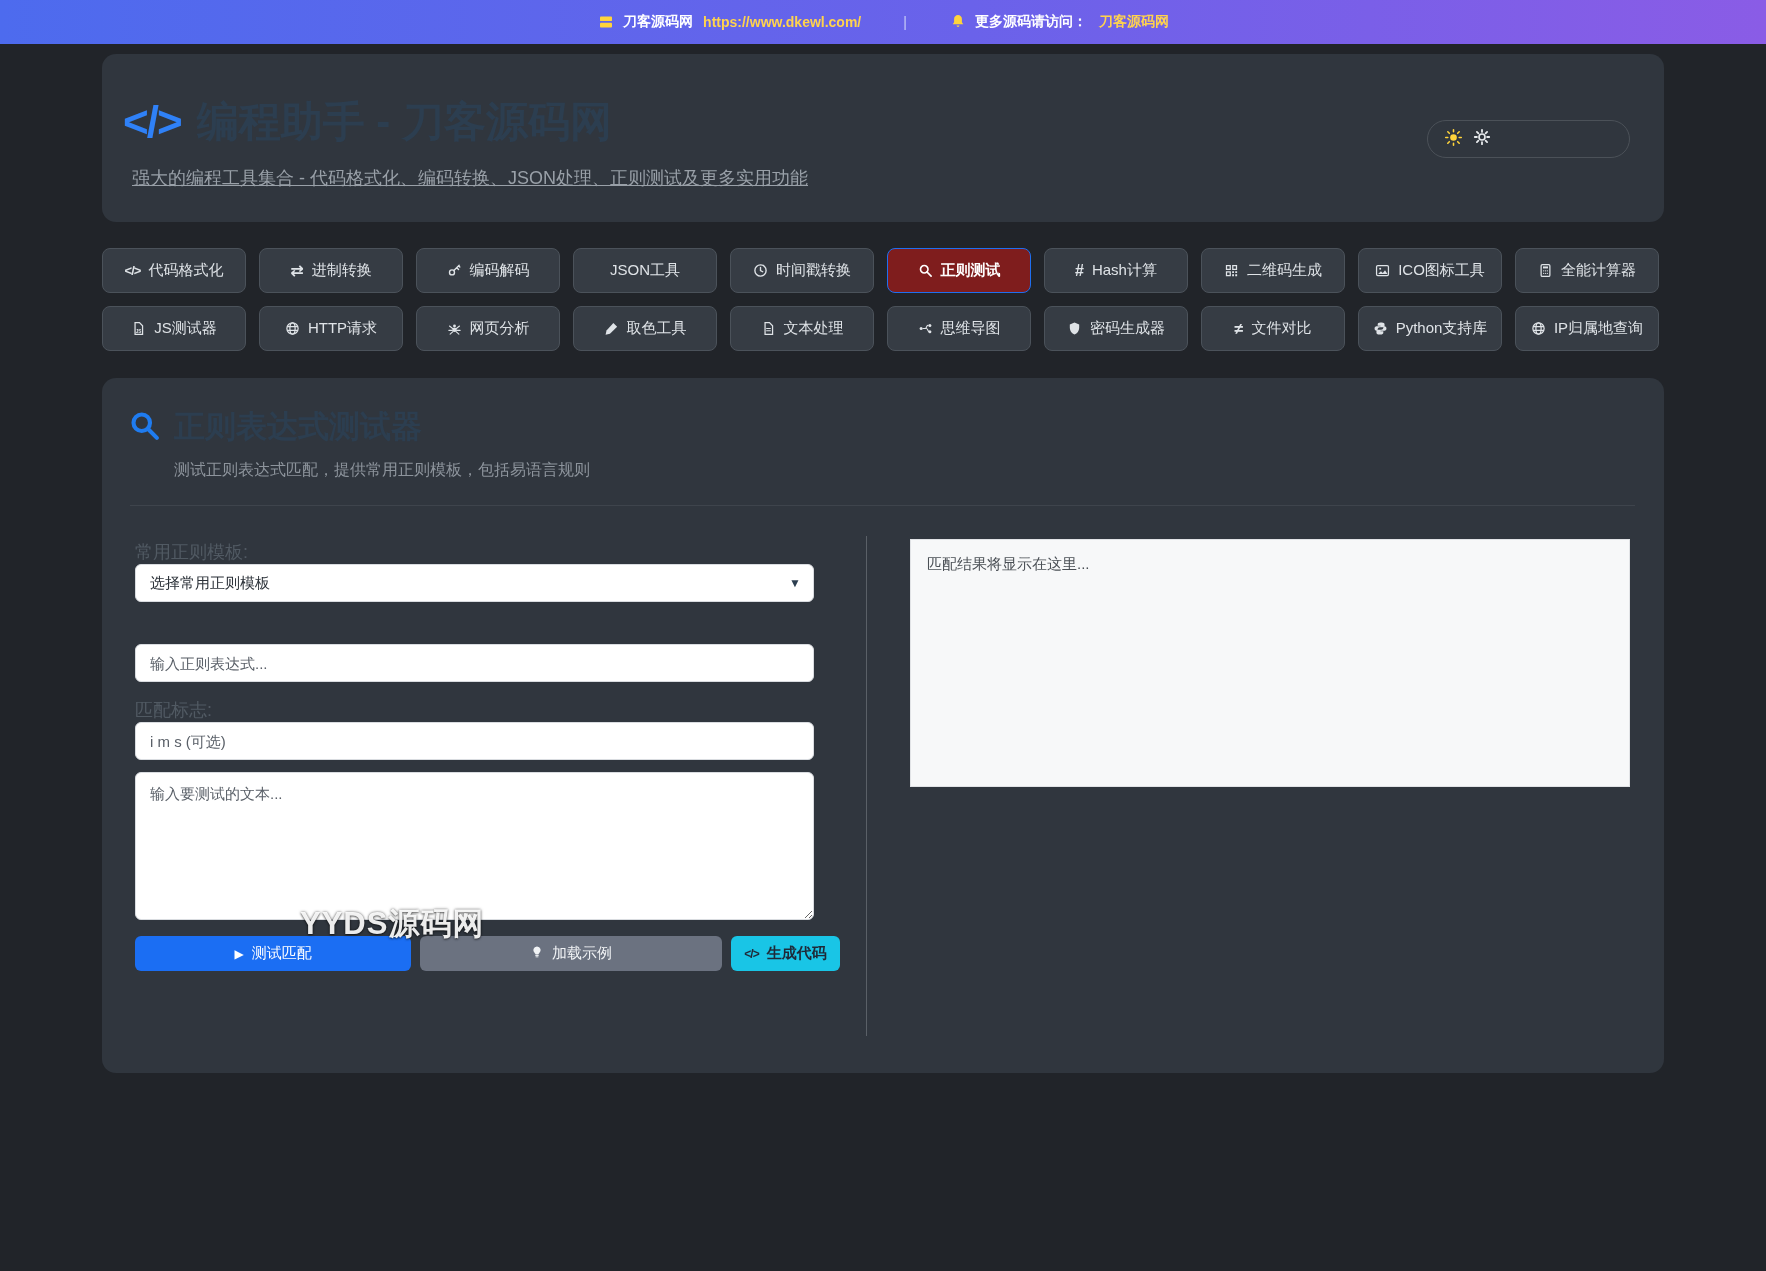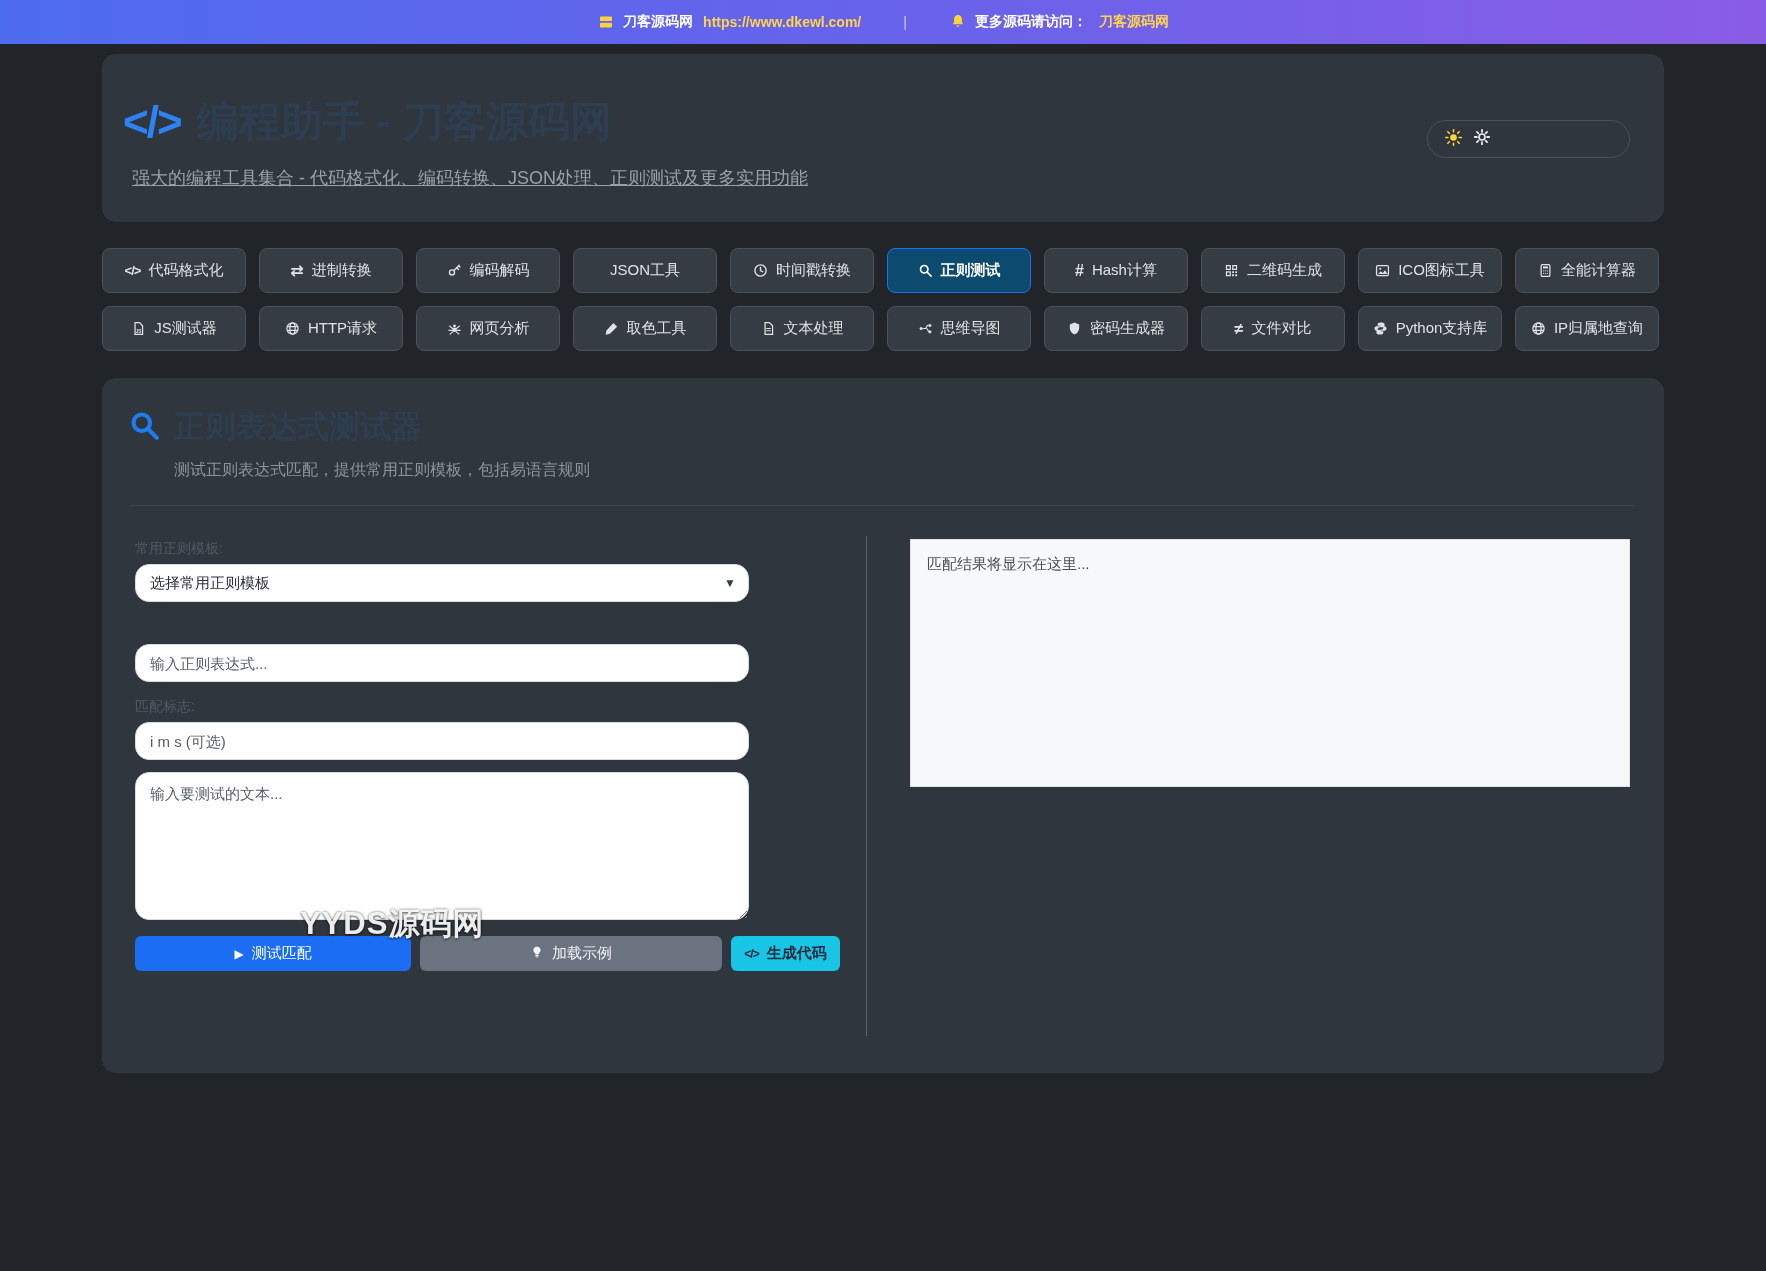--- a/index.html
+++ b/index.html
@@ -45,44 +45,44 @@
 
   
   .toolbar { position: absolute; left: 102px; top: 248px; width: 1562px; display: flex; flex-wrap: wrap; gap: 13px; }
   .tool-btn {
     flex: 0 0 144px; height: 45px;
     background: #363c44; border: 1px solid #4b525a; border-radius: 8px;
     color: #dfe3e7; font-size: 15px; font-family: inherit;
     display: flex; align-items: center; justify-content: center; gap: 8px;
     cursor: pointer; padding: 0 4px; white-space: nowrap;
   }
-  .tool-btn.active { background: #0c4a6e; border-color: #1f6ff0; color: #ffffff; font-weight: 700; }
+  .tool-btn.active { background: #7f1d1d; border-color: #1f6ff0; color: #ffffff; font-weight: 700; }
   .ticon { display: inline-flex; align-items: center; font-weight: 700; }
   .ticon svg { display: block; }
   .glyph-code { font-size: 13px; letter-spacing: -1px; }
   .glyph-sym { font-size: 16px; }
 
   
   .section-title-row { position: absolute; left: 26px; top: 28px; display: flex; align-items: center; gap: 13px; }
   .section-title { font-size: 31px; font-weight: 700; color: #2c3e50; }
   .section-subtitle { position: absolute; left: 72px; top: 82px; font-size: 16px; color: #8d949c; }
   .divider-h { position: absolute; left: 28px; right: 29px; top: 127px; border-top: 1px solid #3e444c; }
   .divider-v { position: absolute; left: 764px; top: 158px; height: 500px; width: 1px; background: #5a6067; }
-  .field-label { display: block; font-size: 14px; color: #515a63; margin: 0 0 9px 0; }
+  .field-label { display: block; font-size: 18px; color: #515a63; margin: 0 0 9px 0; }
   .lbl-1 { position: absolute; left: 33px; top: 162px; }
   .sel-template { position: absolute; left: 33px; top: 186px; }
   .lbl-2 { position: absolute; left: 33px; top: 242px; margin-top: 27px; }
   .inp-pattern { position: absolute; left: 33px; top: 266px; }
   .lbl-3 { position: absolute; left: 33px; top: 320px; }
   .inp-flags { position: absolute; left: 33px; top: 344px; }
   .txt-test { position: absolute; left: 33px; top: 394px; }
   .btn-row { position: absolute; left: 33px; top: 558px; width: 705px; display: flex; gap: 9px; }
 
   .w-input, .w-select, .w-textarea {
-    width: 614px; background: #ffffff; border: 1px solid #d9dce0; border-radius: 14px;
+    width: 679px; background: #ffffff; border: 1px solid #d9dce0; border-radius: 6px;
     font-family: inherit; font-size: 15px; color: #2b3138;
   }
   .w-input { height: 38px; padding: 12px 14px; }
   .w-input::placeholder, .w-textarea::placeholder { color: #5a6068; opacity: 1; }
   .w-select { height: 38px; display: flex; align-items: center; justify-content: space-between; padding: 0 12px 0 14px; cursor: pointer; }
   .sel-caret { color: #2c3e50; font-size: 12px; }
   .w-textarea { height: 148px; padding: 10px 14px; resize: both; line-height: 1.45; }
 
   .act-btn {
     height: 35px; border: none; border-radius: 6px; font-family: inherit; font-size: 15px;

